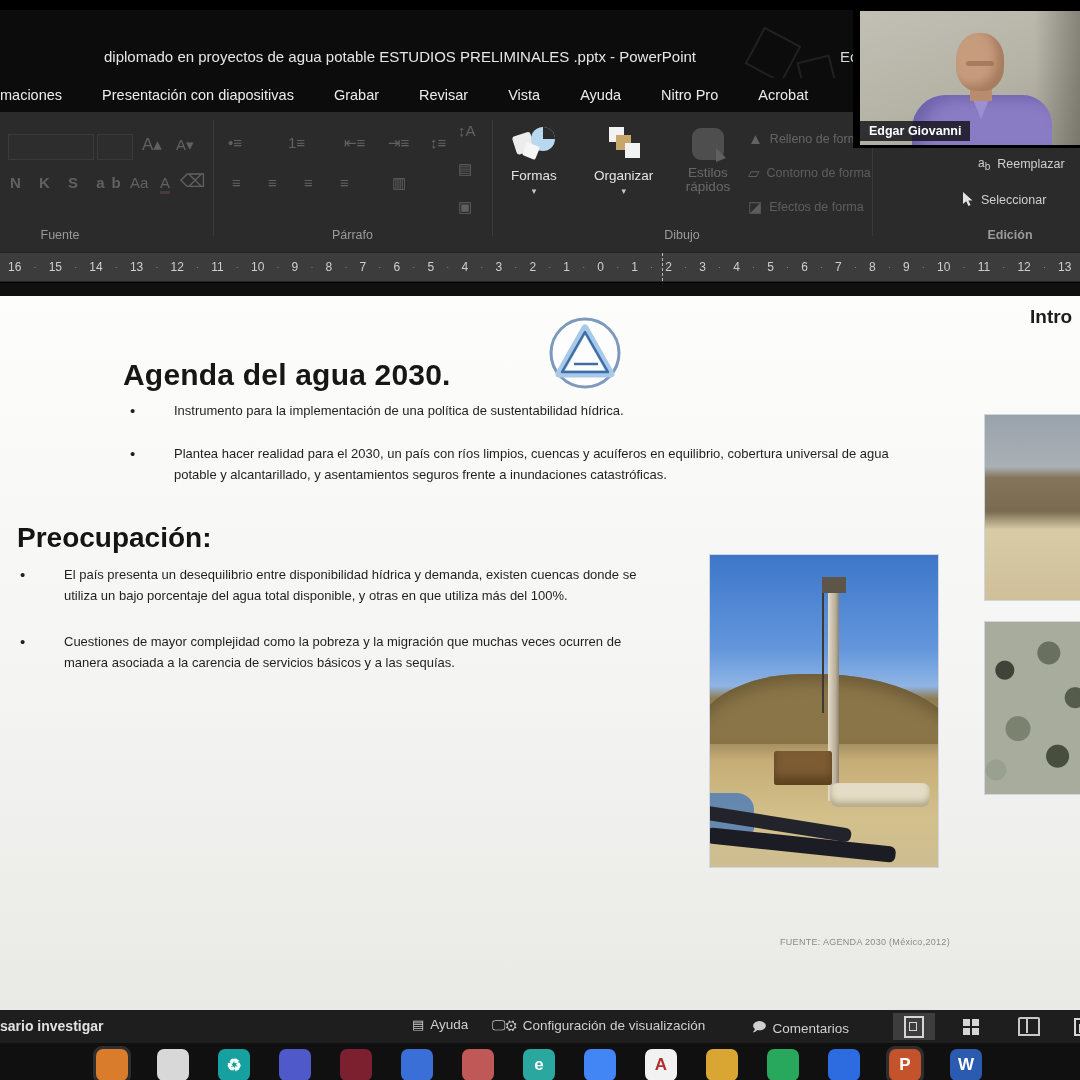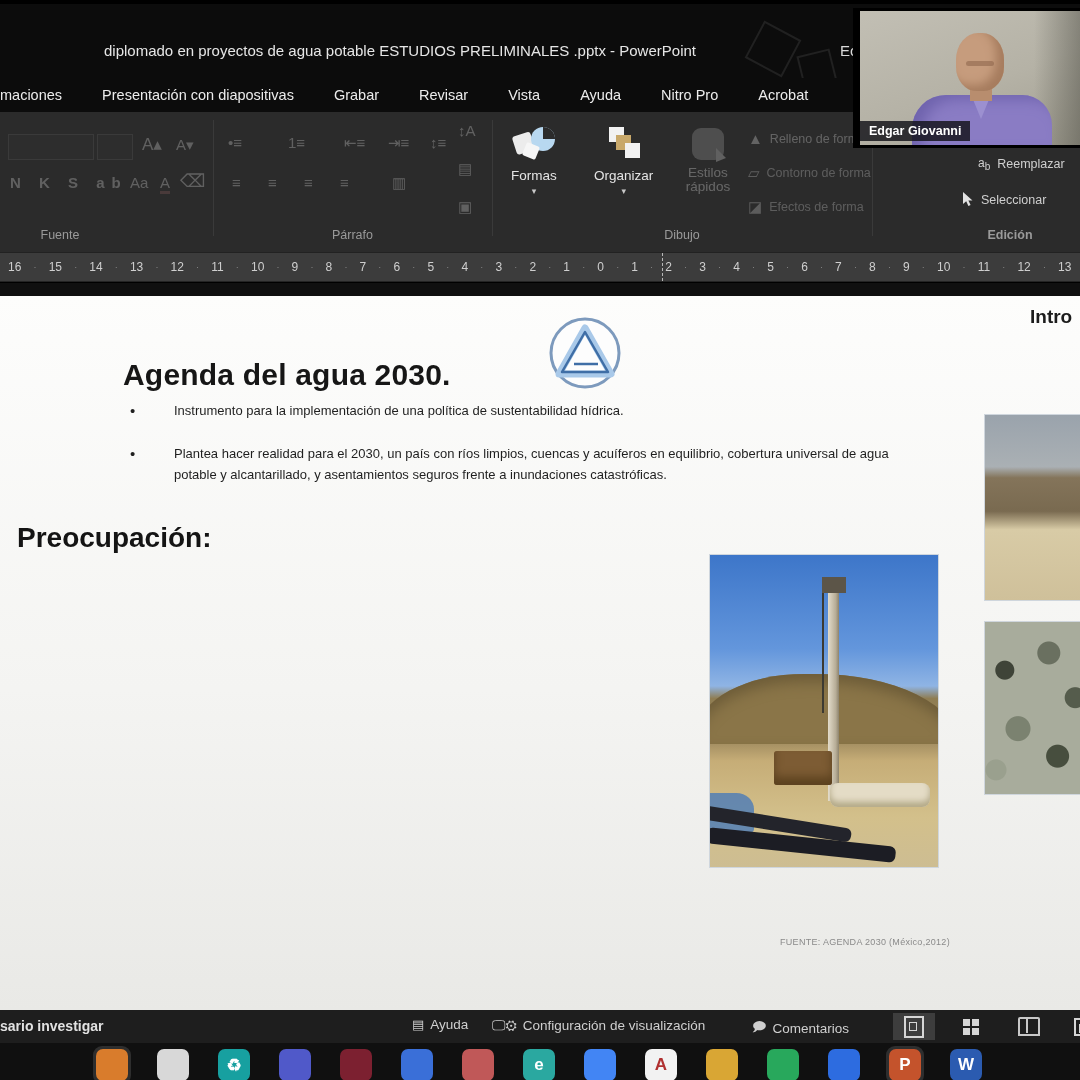--- a/index.html
+++ b/index.html
@@ -1,21 +1,21 @@
 <!DOCTYPE html>
 <html><head>
 <meta charset="utf-8">
 <style>
   html,body{margin:0;padding:0;background:#000;}
   #screen{position:relative;width:1080px;height:1080px;overflow:hidden;
           font-family:"Liberation Sans",sans-serif;background:#000;}
   .abs{position:absolute;}
 
   
-  #titlebar{left:0;top:4px;width:1080px;height:78px;background:#0c0c0c;}
+  #titlebar{left:0;top:10px;width:1080px;height:78px;background:#0c0c0c;}
   #title-text{left:104px;top:38px;font-size:15px;color:#e6e6e6;white-space:nowrap;}
   #account-fragment{left:840px;top:38px;font-size:15px;color:#dadada;}
   .deco{border:2px solid #232323;width:38px;height:38px;transform:rotate(28deg);opacity:.9;}
 
   
   #tabrow{left:0;top:78px;width:1080px;height:34px;background:#0c0c0c;display:flex;gap:40px;align-items:center;}
   .tab{color:#ececec;font-size:14.5px;white-space:nowrap;cursor:default;}
 
   
   #ribbon{left:0;top:112px;width:1080px;height:140px;background:#2b2b2b;border-bottom:1px solid #1a1a1a;}
@@ -287,20 +287,22 @@
     <span class="abs nw" id="slide-title">Agenda del agua 2030.</span>
 
     <ul class="abs blts" id="agenda-bullets">
       <li>Instrumento para la implementación de una política de sustentabilidad hídrica.</li>
       <li>Plantea hacer realidad para el 2030, un país con ríos limpios, cuencas y acuíferos en equilibrio, cobertura universal de agua potable y alcantarillado, y asentamientos seguros frente a inundaciones catastróficas.</li>
     </ul>
 
     <span class="abs nw" id="section-title">Preocupación:</span>
 
     <ul class="abs blts" id="preo-bullets">
+      <li>El país presenta un desequilibrio entre disponibilidad hídrica y demanda, existen cuencas donde se utiliza un bajo porcentaje del agua total disponible, y otras en que utiliza más del 100%.</li>
+      <li>Cuestiones de mayor complejidad como la pobreza y la migración que muchas veces ocurren de manera asociada a la carencia de servicios básicos y a las sequías.</li>
     </ul>
 
     <div class="abs photo" id="rig-photo">
       <div class="hill"></div>
       <div class="mast-cable"></div>
       <div class="mast"></div>
       <div class="mast-top"></div>
       <div class="rigbase"></div>
       <div class="rubble"></div>
       <div class="waterpatch"></div>

